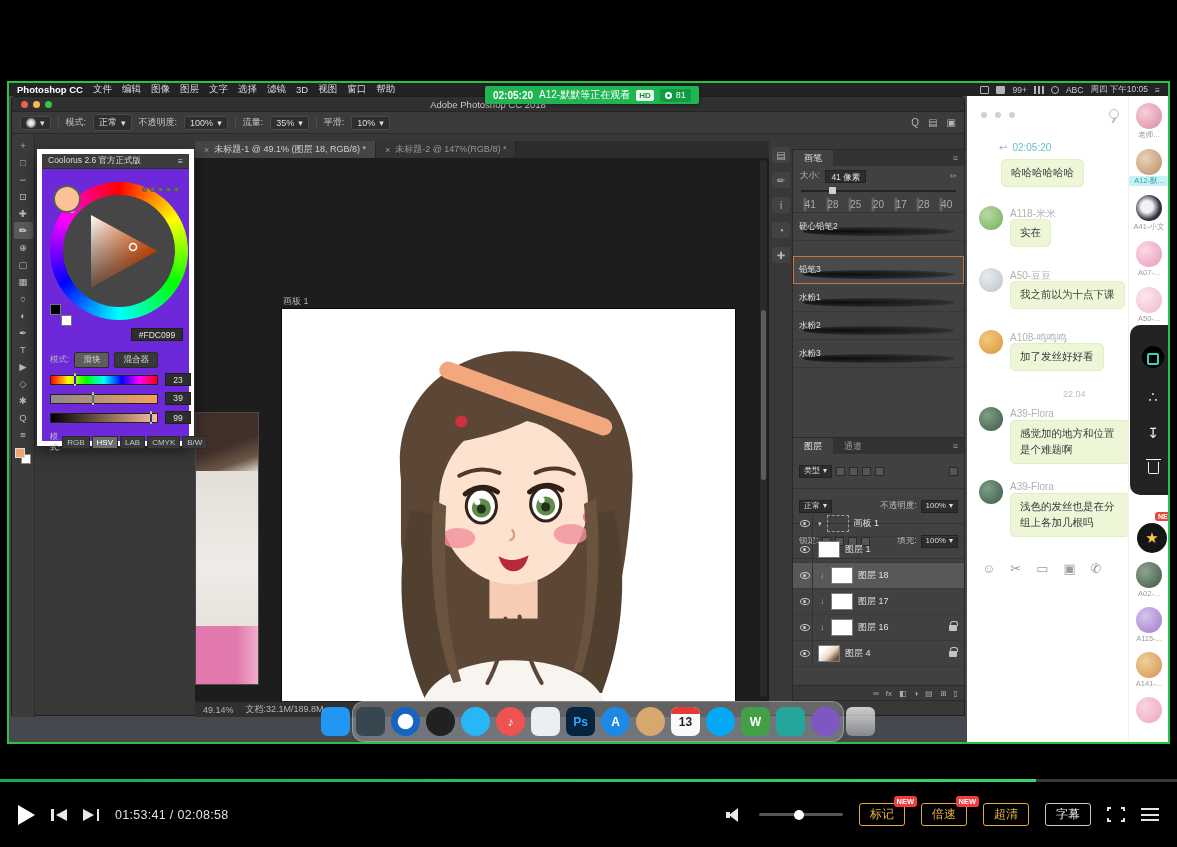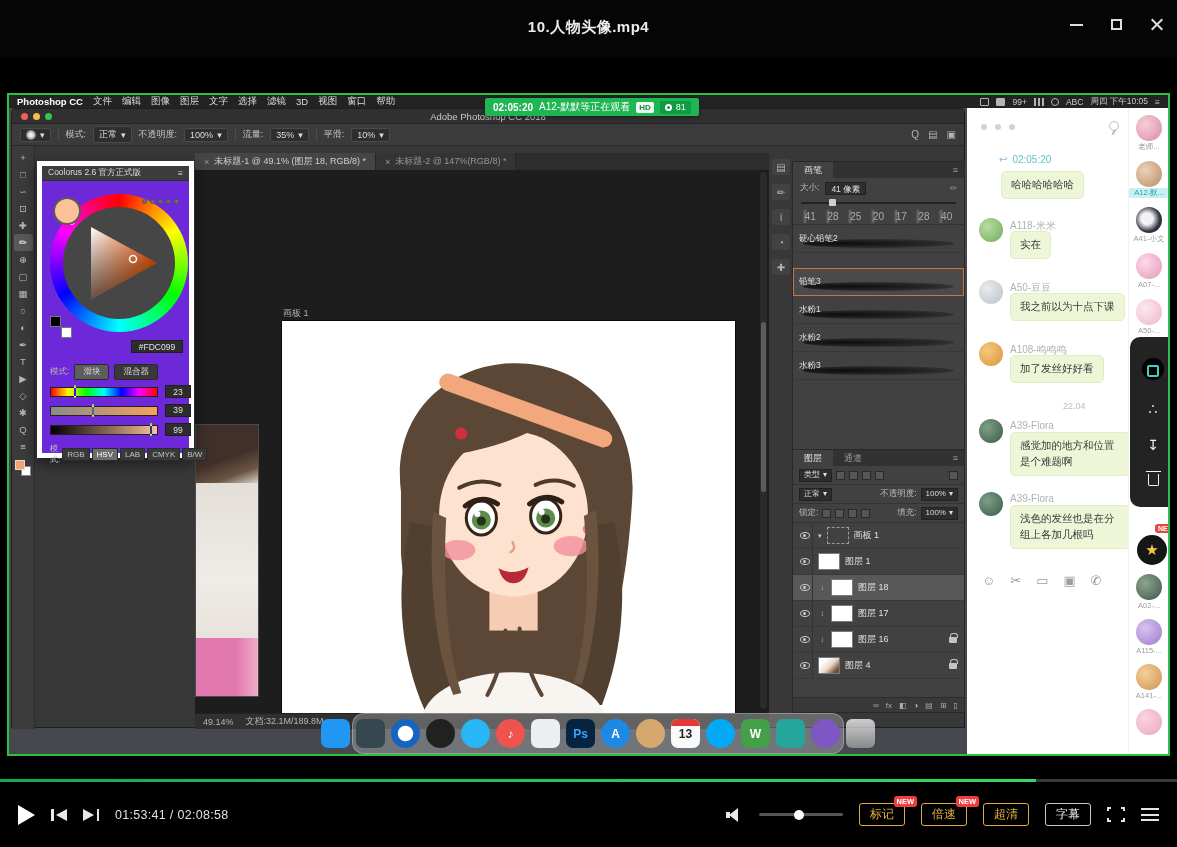--- a/index.html
+++ b/index.html
@@ -12,21 +12,21 @@
   .vtitle { position:absolute; left:0; top:18px; width:100%; text-align:center;
     color:#ececec; font-size:15px; font-weight:bold; letter-spacing:.5px; }
   .winctl { position:absolute; right:14px; top:18px; display:flex; gap:27px; align-items:center; }
   .wc { width:13px; height:13px; position:relative; display:inline-block; cursor:pointer; }
   .wc.min:after { content:""; position:absolute; left:0; right:0; top:6px; height:2px; background:#ddd; }
   .wc.max:after { content:""; position:absolute; inset:1px; border:2px solid #ddd; }
   .wc.cls:before,.wc.cls:after { content:""; position:absolute; left:6px; top:-1px; width:2px; height:15px; background:#ddd; }
   .wc.cls:before { transform:rotate(45deg); } .wc.cls:after { transform:rotate(-45deg); }
 
   .stage { position:absolute; left:0; top:57px; width:1177px; height:722px; background:#000; }
-  .screen { position:absolute; left:7px; top:36px; width:1163px; height:663px;
+  .screen { position:absolute; left:7px; top:24px; width:1163px; height:663px;
     border:2px solid #2bc241; background:#45484e; overflow:hidden; }
 
   
   .menubar { position:absolute; left:0; top:0; width:100%; height:13px; background:#232323;
     display:flex; align-items:center; padding:0 8px; gap:10px; font-size:9.5px; color:#dcdcdc; z-index:50; }
   .menubar .app { font-weight:bold; color:#fff; }
   .mb-item { white-space:nowrap; }
   .mb-right { margin-left:auto; display:flex; align-items:center; gap:7px; font-size:8.5px; color:#c9c9c9; }
   .mb-ic { width:9px; height:8px; border:1px solid #b5b5b5; border-radius:1px; display:inline-block; }
   .mb-ic.round { border-radius:50%; width:8px; }
@@ -170,21 +170,21 @@
   .bp-row.sel { outline:1px solid #c8763a; outline-offset:-1px; background:#4a4a4a;margin-top:15px; }
   .bp-foot { position:absolute; bottom:0; left:0; right:0; height:15px; background:#393939;
     border-top:1px solid #2c2c2c; display:flex; justify-content:flex-end; gap:8px; align-items:center;
     padding:0 7px; color:#9e9e9e; font-size:8.5px; }
 
   .layers-panel { position:absolute; left:780px; top:340px; width:173px; height:264px;
     background:#414141; border:1px solid #292929; }
   .lp-tabs { height:16px; background:#323232; display:flex; align-items:center; font-size:9px; }
   .lp-tab { padding:0 11px; line-height:16px; color:#e3e3e3; background:#414141; cursor:pointer; }
   .lp-tab.dim { background:#323232; color:#9a9a9a; }
-  .lp-row2 { height:19px; display:flex; gap:4px; align-items:center; padding:0 6px;
+  .lp-row2 { height:35px; display:flex; gap:4px; align-items:center; padding:0 6px;
     border-bottom:1px solid #333; font-size:8.5px; color:#b9b9b9; }
   .mini-chip { background:#2d2d2d; border:1px solid #222; padding:0 4px; height:13px; line-height:12px;
     color:#ddd; font-size:8px; display:inline-flex; gap:3px; align-items:center; }
   .mini-ic { width:9px; height:9px; background:#565656; border:1px solid #2a2a2a; display:inline-block; }
   .lp-list { position:absolute; left:0; right:0; top:73px; bottom:15px; overflow:hidden; }
   .lrow { height:26px; display:flex; align-items:center; gap:5px; padding:0 4px;
     border-bottom:1px solid #393939; font-size:9px; color:#e0e0e0; cursor:pointer; }
   .lrow.sel { background:#585858; }
   .eyec { width:16px; height:100%; display:flex; align-items:center; justify-content:center;
     border-right:1px solid #333; }
@@ -305,28 +305,20 @@
   .fsic:before { content:""; position:absolute; left:2px; right:2px; top:-4px; bottom:-4px; background:#000; }
   .fsic:after { content:""; position:absolute; top:2px; bottom:2px; left:-4px; right:-4px; background:#000; }
   .queue { width:18px; height:13px; cursor:pointer;
     background:repeating-linear-gradient(#e3e3e3 0 2px, transparent 2px 5.5px); }
 </style>
 </head>
 <body>
 
 <div id="app">
 
-  <div class="titlebar">
-    <div class="vtitle">10.人物头像.mp4</div>
-    <div class="winctl">
-      <span class="wc min"></span>
-      <span class="wc max"></span>
-      <span class="wc cls"></span>
-    </div>
-  </div>
 
   <div class="stage">
     <div class="screen">
 
       <div class="menubar">
         <span class="mb-item app">Photoshop CC</span>
         <span class="mb-item">文件</span>
         <span class="mb-item">编辑</span>
         <span class="mb-item">图像</span>
         <span class="mb-item">图层</span>

